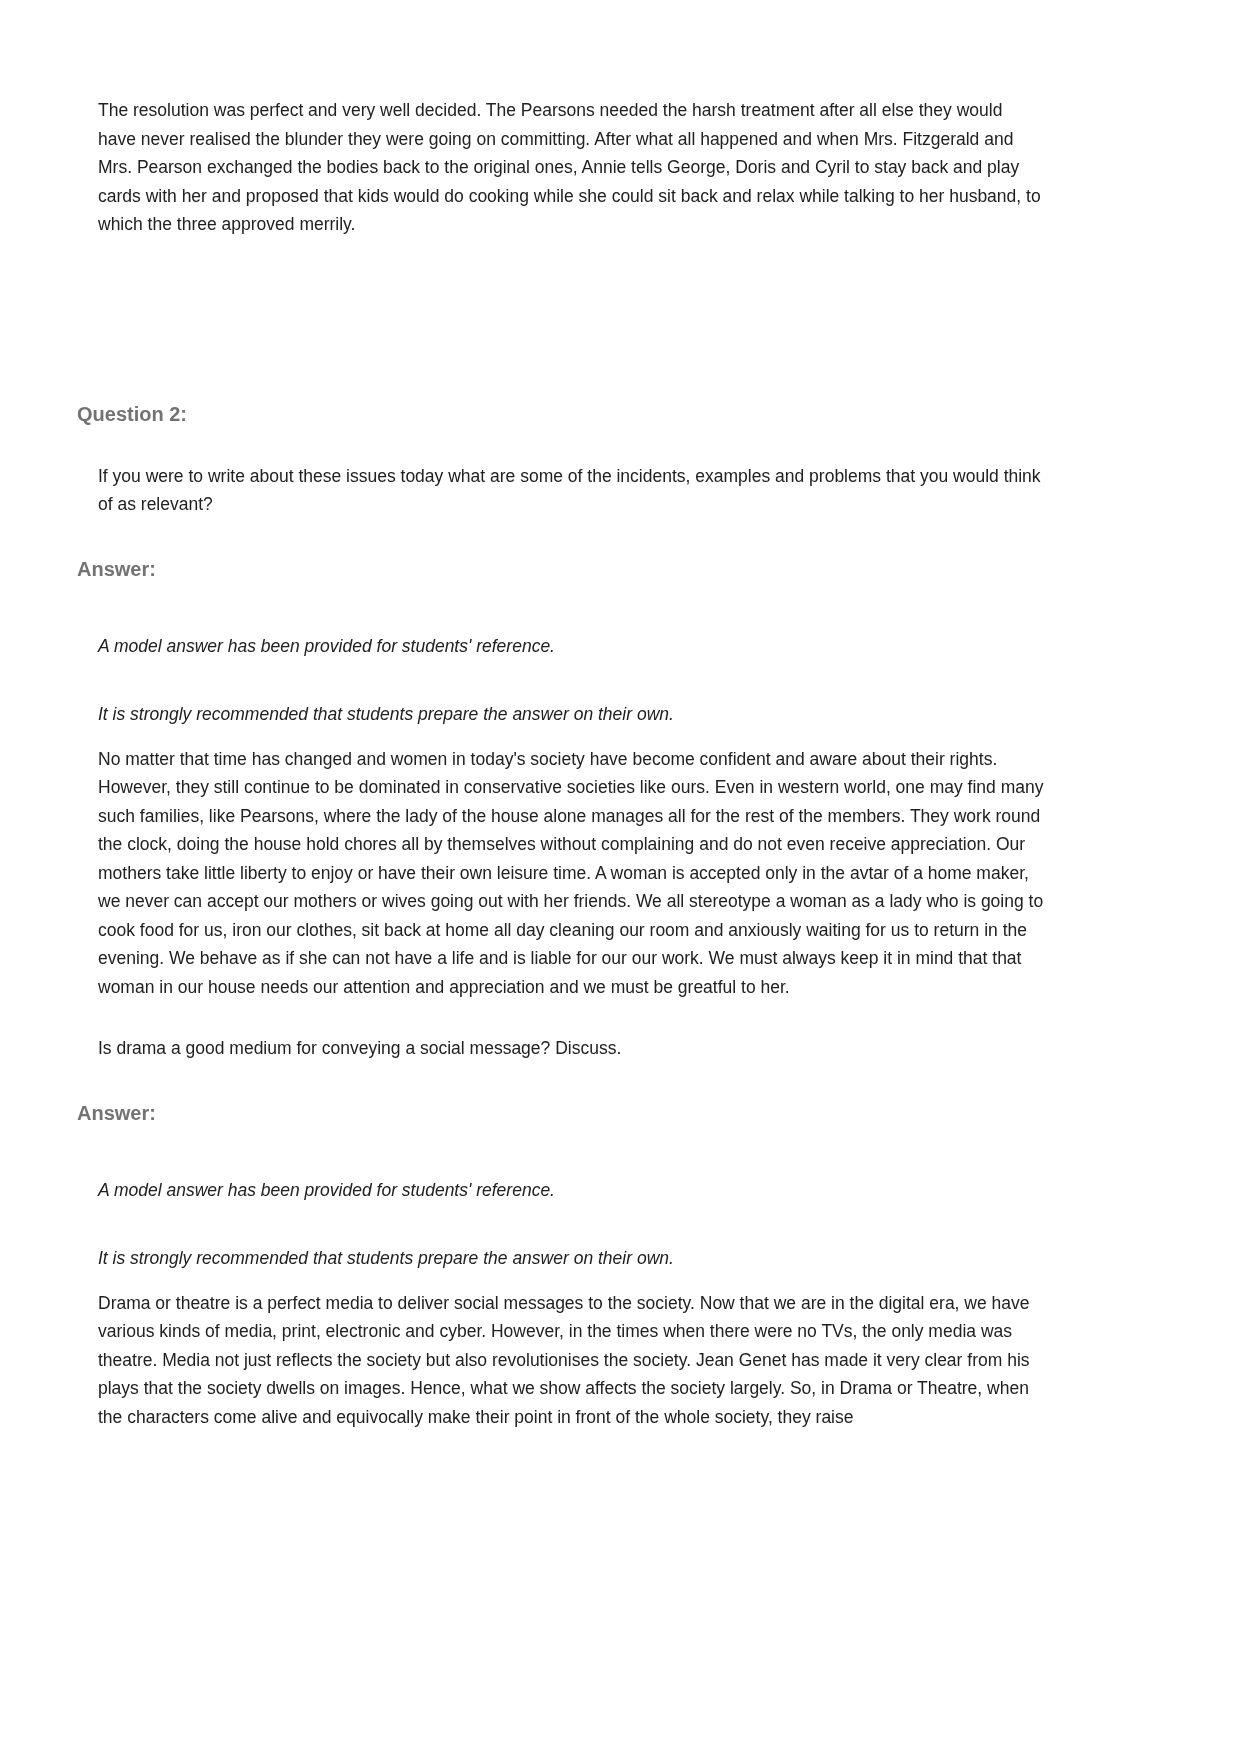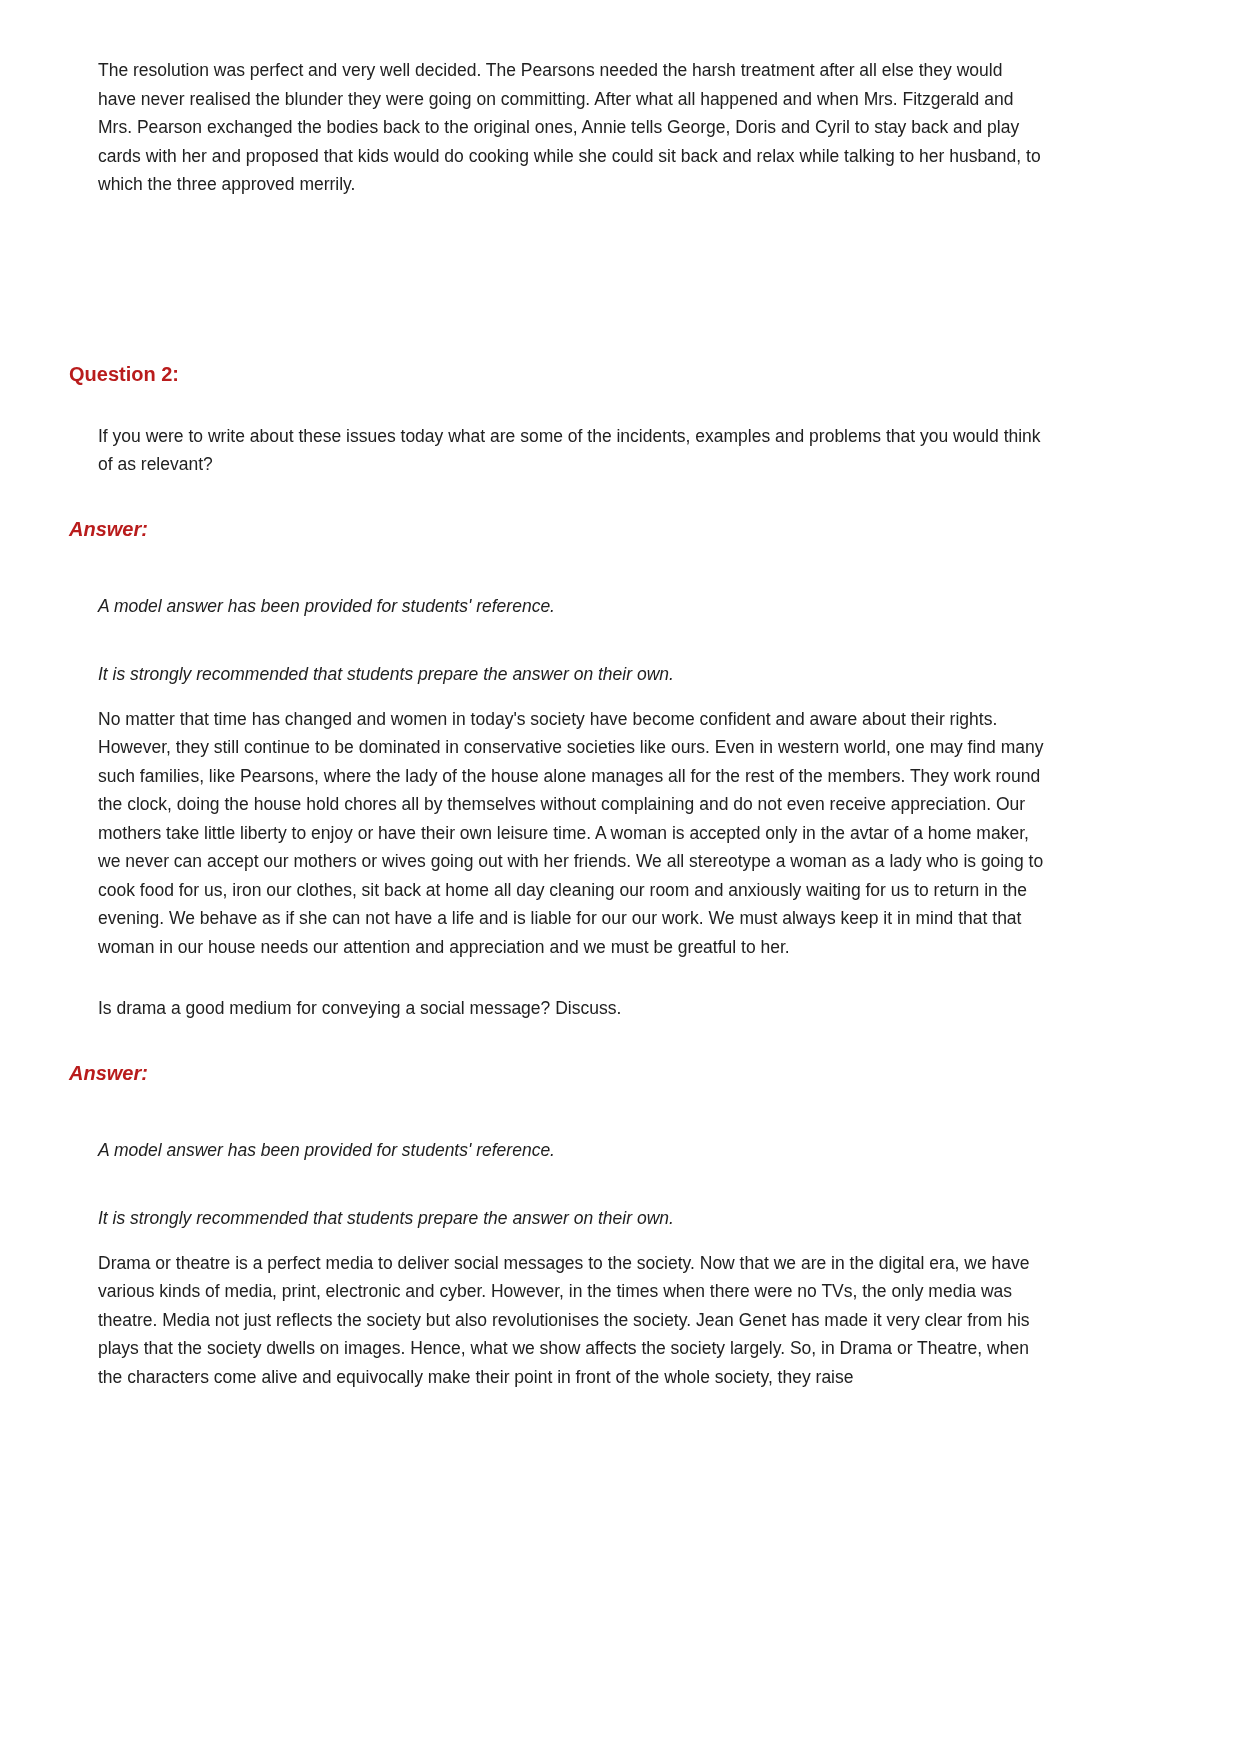--- a/index.html
+++ b/index.html
@@ -6,47 +6,47 @@
     margin: 0;
     padding: 0;
     background: #ffffff;
   }
   .page {
     position: relative;
     width: 1240px;
     height: 1752px;
     background: #ffffff;
     box-sizing: border-box;
-    padding: 56px 195px 0 65px;
+    padding: 96px 195px 0 65px;
     font-family: "Liberation Sans", sans-serif;
     color: #212121;
     overflow: hidden;
   }
   .body-text {
     margin: 0 0 0 33px;
     width: 947px;
     font-size: 17.5px;
     line-height: 28.5px;
     color: #212121;
   }
   .q-heading {
-    margin: 4px;
+    margin: 12px;
     font-size: 20px;
     line-height: 30px;
     font-weight: bold;
-    color: #b91c1c;
+    color: #737373;
   }
   .note {
     font-style: italic;
   }
   .intro { margin-bottom: 0; }
   .section-q2 .q-heading.question-heading { margin-top: 160px; }
   .section-q3 .q-heading.question-heading { margin-top: 130px; }
   .question { margin-top: 33px; }
-  .answer-heading { margin-top: 35px; font-style: italic; }
+  .answer-heading { margin-top: 35px; }
   .note-first { margin-top: 48px; }
   .note-second { margin-top: 40px; }
   .answer { margin-top: 16px; }
 </style>
 </head>
 <body>
 
 <div class="page">
 
   <p class="body-text intro">The resolution was perfect and very well decided. The Pearsons needed the harsh treatment after all else they would have never realised the blunder they were going on committing. After what all happened and when Mrs. Fitzgerald and Mrs. Pearson exchanged the bodies back to the original ones, Annie tells George, Doris and Cyril to stay back and play cards with her and proposed that kids would do cooking while she could sit back and relax while talking to her husband, to which the three approved merrily.</p>

